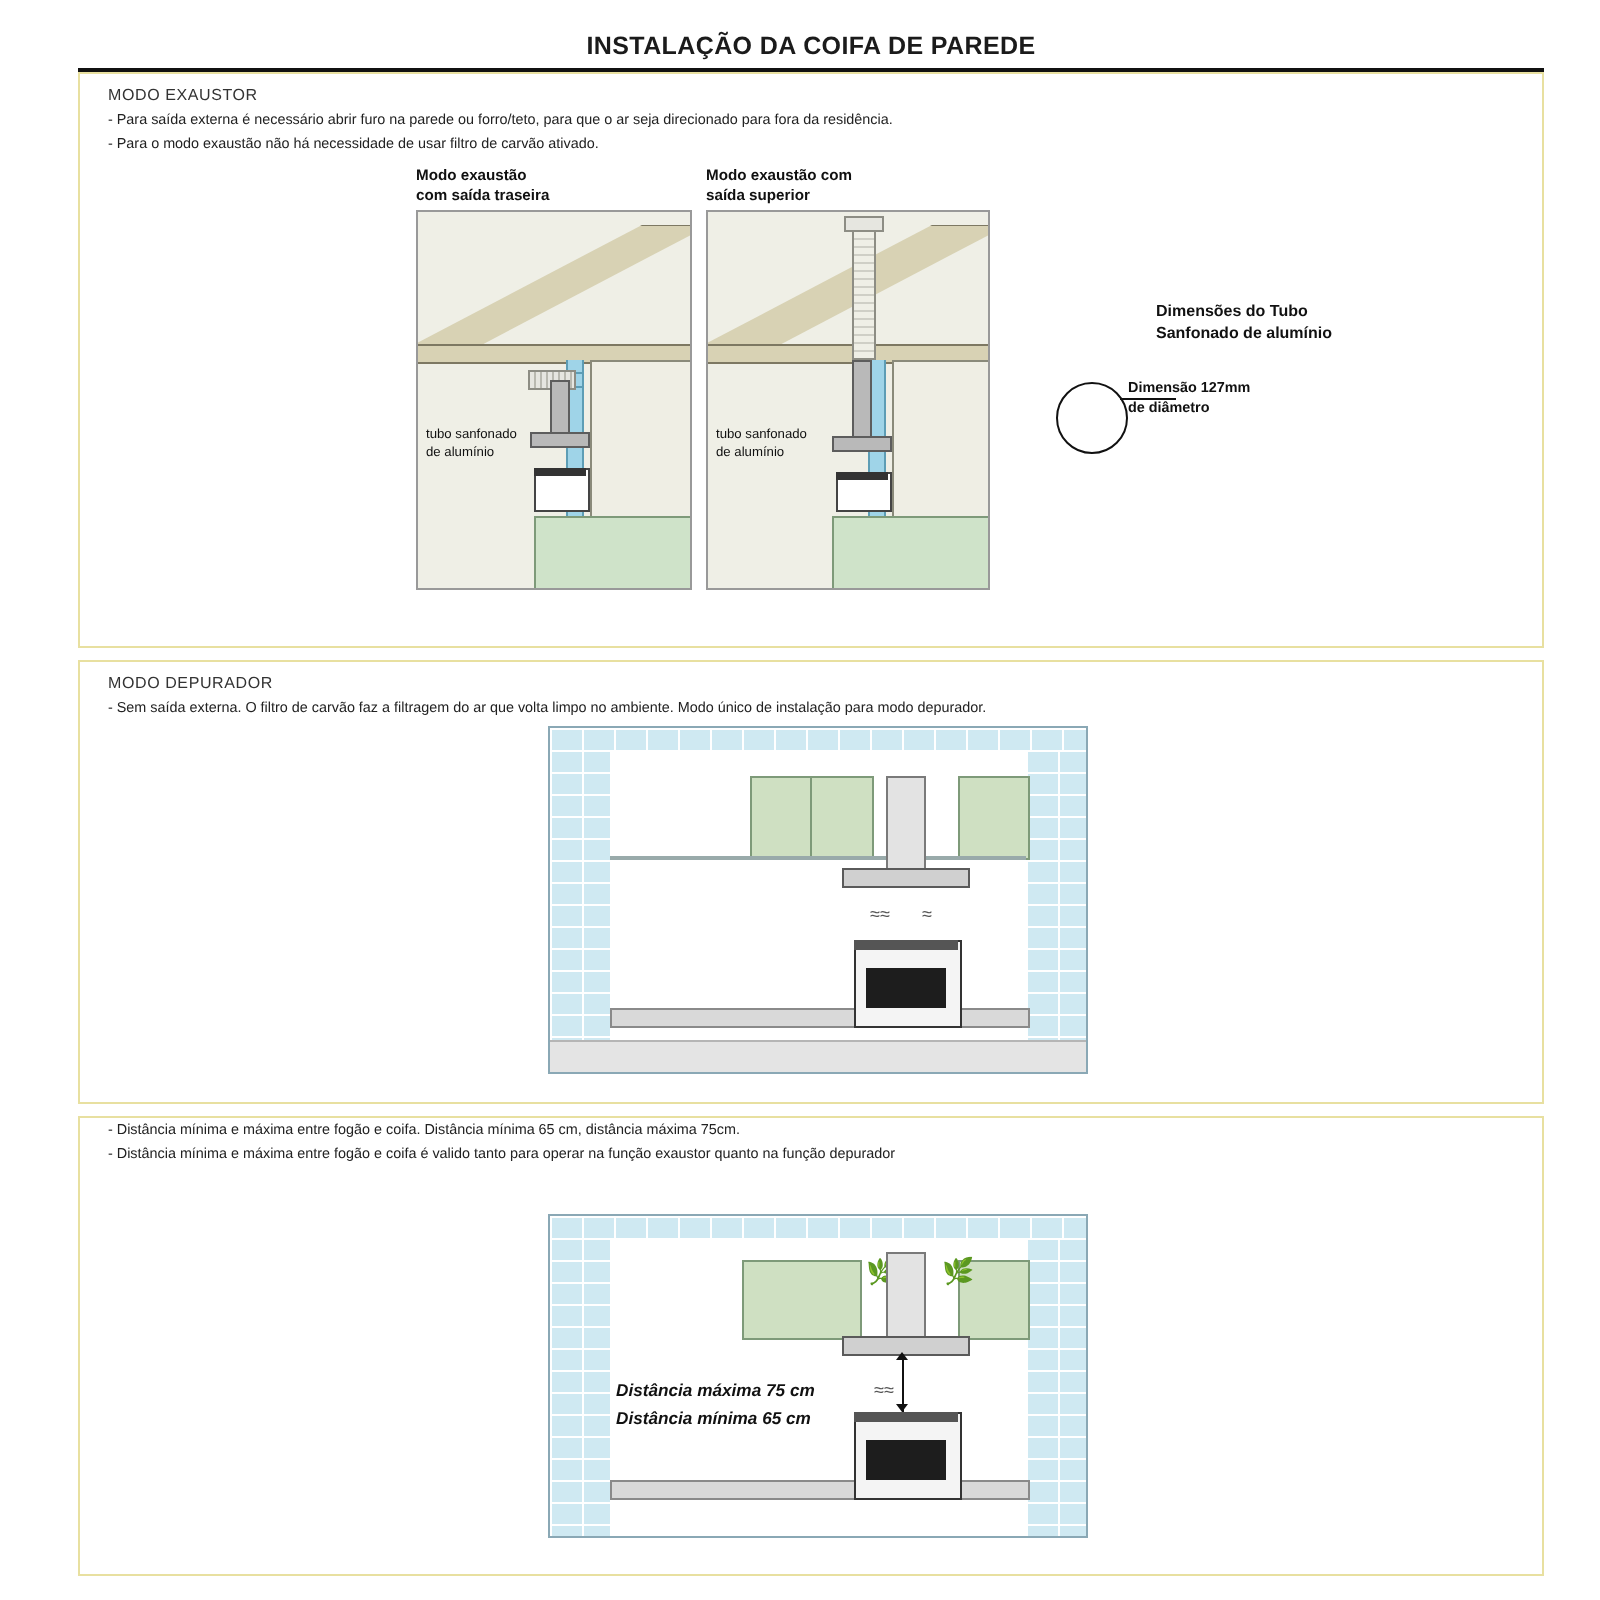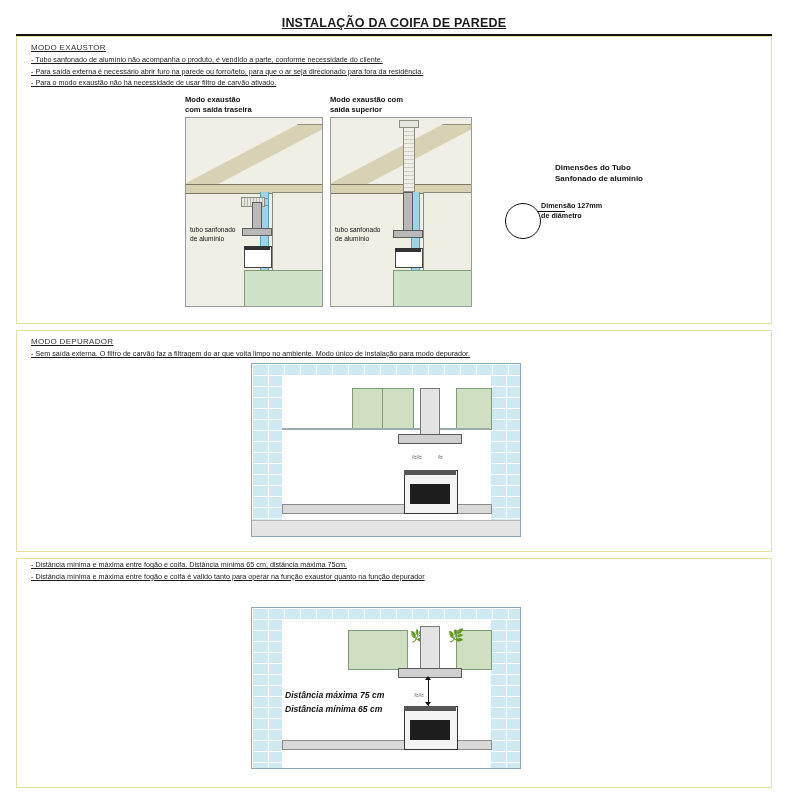--- a/index.html
+++ b/index.html
@@ -7,22 +7,21 @@
     width:800px;height:800px;
     background:#ffffff;
     font-family:"Liberation Sans", sans-serif;
     color:#1b1b1b;
     overflow:hidden;
   }
   .page{
     position:relative;
     width:800px;height:617px;
     box-sizing:border-box;
-    padding:10px 28px 10px 16px;
-    text-decoration:underline;
+    padding:10px 28px 10px 39px;
   }
   .title-bar{
     border-bottom:2px solid #111;
     text-align:center;
     padding-bottom:4px;
     margin:6px 0 0 0;
   }
   .title-bar .title{
     font-size:12.5px;
     font-weight:bold;
@@ -171,21 +170,20 @@
 <body>
 
 <div class="page">
 
   <div class="title-bar">
     <div class="title">INSTALAÇÃO DA COIFA DE PAREDE</div>
   </div>
 
   <div class="panel" id="panel-exaustor">
     <div class="sec-head">MODO EXAUSTOR</div>
-    <div class="bullet">- Tubo sanfonado de alumínio não acompanha o produto, é vendido a parte, conforme necessidade do cliente.</div>
     <div class="bullet">- Para saída externa é necessário abrir furo na parede ou forro/teto, para que o ar seja direcionado para fora da residência.</div>
     <div class="bullet">- Para o modo exaustão não há necessidade de usar filtro de carvão ativado.</div>
 
     <div class="fig-row">
 
       <div class="figcap" style="left:168px;top:0px;width:130px;white-space:pre-line;">Modo exaustão
 com saída traseira</div>
 
       <div class="figcap" style="left:313px;top:0px;width:136px;white-space:pre-line;">Modo exaustão com
 saída superior</div>

